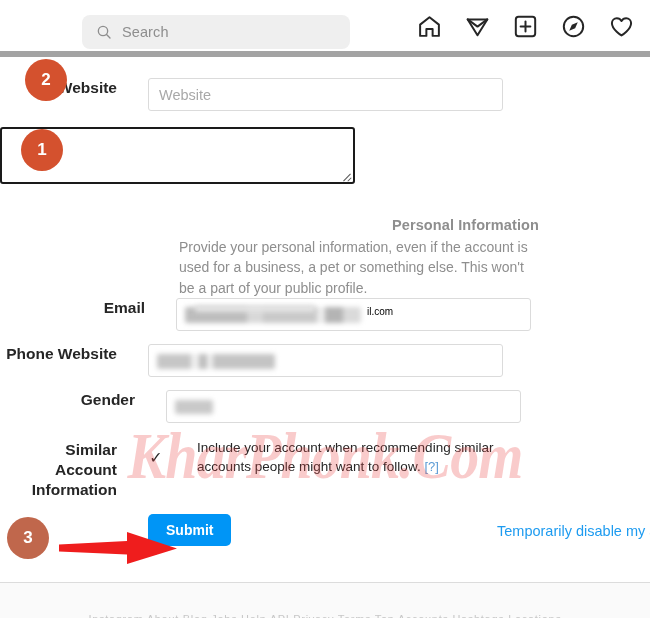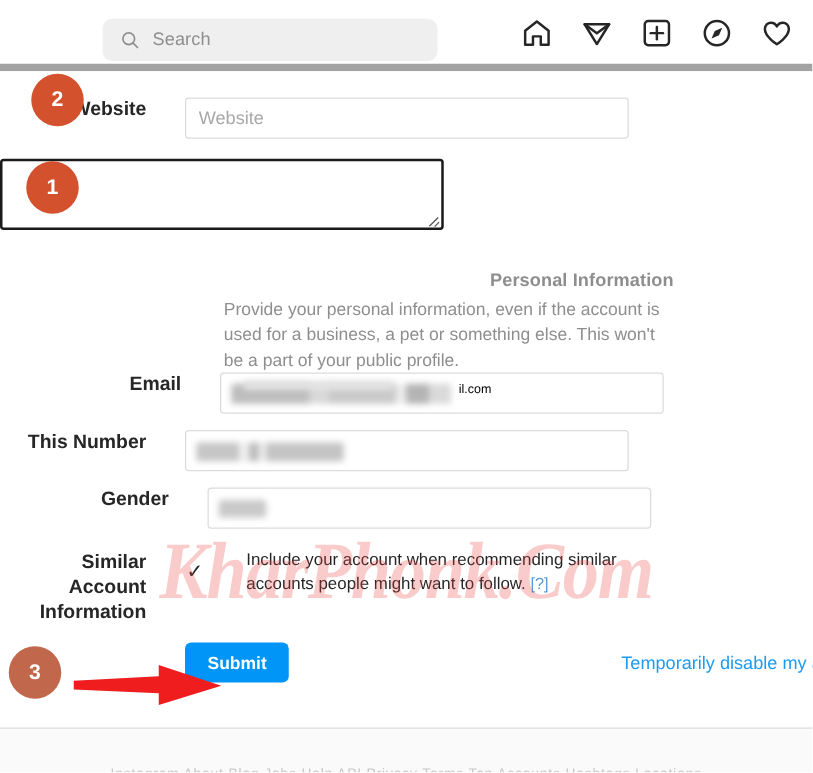--- a/index.html
+++ b/index.html
@@ -396,21 +396,21 @@
     <div class="f-label">Email</div>
     <div class="f-input">
       <div class="blur-redact" style="left:8px; top:8px; width:176px; height:16px;
                   background:linear-gradient(90deg,#bdbdbd 0 62px,#d8d8d8 62px 78px,#c9c9c9 78px 132px,#ededed 132px 140px,#b4b4b4 140px 158px,#dadada 158px 176px);"></div>
       <div class="blur-redact" style="left:18px; top:6px; width:120px; height:7px; background:#e3e3e3;"></div>
       <span class="email-visible">il.com</span>
     </div>
   </div>
 
   <div class="form-row" id="row-phone">
-    <div class="f-label">This Number</div>
+    <div class="f-label">Phone Website</div>
     <div class="f-input">
       <div class="blur-redact" style="left:8px; top:9px; width:118px; height:15px;
                   background:linear-gradient(90deg,#c6c6c6 0 34px,#efefef 34px 42px,#bdbdbd 42px 50px,#efefef 50px 56px,#c4c4c4 56px 118px);"></div>
     </div>
   </div>
 
   <div class="form-row" id="row-gender">
     <div class="f-label">Gender</div>
     <div class="f-input">
       <div class="blur-redact" style="left:8px; top:9px; width:38px; height:14px; background:#c9c9c9;"></div>

